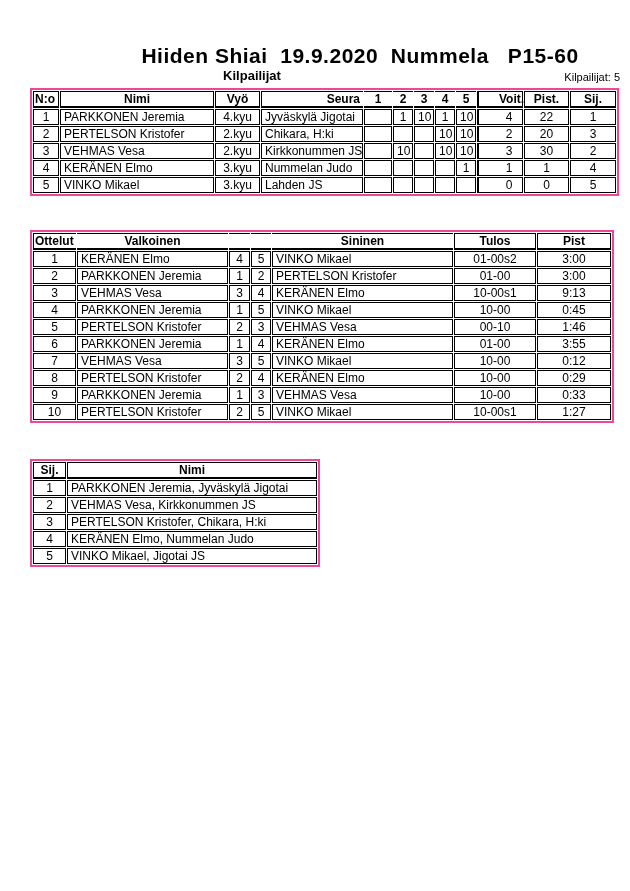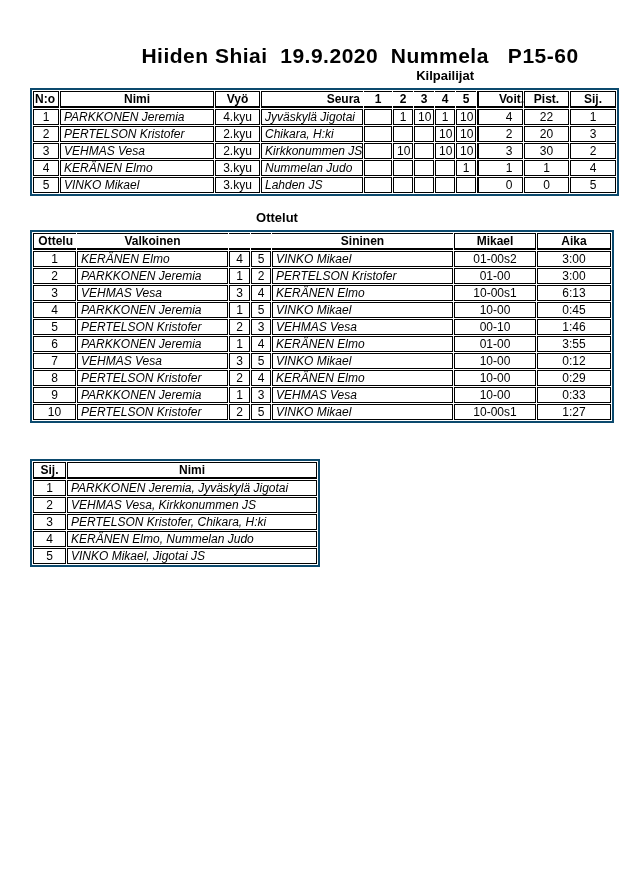--- a/index.html
+++ b/index.html
@@ -1,47 +1,48 @@
 <!DOCTYPE html>
 <html><head>
 <meta charset="utf-8">
 <style>
   html,body{margin:0;padding:0;background:#fff;}
   .page{position:relative;width:630px;height:891px;background:#ffffff;
         font-family:"Liberation Sans",sans-serif;color:#000;overflow:hidden;}
   .title{position:absolute;top:44px;left:0;width:630px;text-align:center;
          font-size:21px;font-weight:bold;white-space:pre;letter-spacing:0.5px;padding-left:45px;}
   .sub{position:absolute;font-size:13px;font-weight:bold;text-align:center;}
-  .sub1{top:68px;left:30px;width:444px;text-align:right;}
+  .sub1{top:68px;left:30px;width:444px;}
   .sub2{top:210px;left:30px;width:494px;}
   .sub3{top:439px;left:30px;width:277px;}
   .count{position:absolute;top:71px;left:388px;width:232px;text-align:right;font-size:11px;}
   table{position:absolute;border-collapse:separate;border-spacing:1px;
-        border:2px solid #0c4a6e;table-layout:fixed;background:#fff;}
+        border:2px solid #ec4899;table-layout:fixed;background:#fff;}
   .t1{top:88px;left:30px;width:572px;}
   .t2{top:230px;left:30px;width:572px;}
   .t3{top:459px;left:30px;width:283px;}
   th,td{border:1px solid #000;font-size:12px;height:14px;line-height:14px;
         padding:0 3px;white-space:nowrap;font-weight:normal;}
   th{font-weight:bold;border-bottom-width:2px;}
   .c{text-align:center;}
-  .l{text-align:left;font-style:italic;}
+  .l{text-align:left;}
   .hl{text-align:left;padding-left:1px;}
   .nos{border-left:none;border-right:none;}
   .nor{border-right:none;text-align:right;}
   .grp{border-left-width:2px;padding-left:20px;}
 </style>
 </head>
 <body>
 
 <div class="page">
 
   <div class="title">Hiiden Shiai  19.9.2020  Nummela   P15-60</div>
 
   <div class="sub sub1">Kilpailijat</div>
+  <div class="count">Kilpailijat: 5</div>
 
   <table class="t1">
     <colgroup>
       <col style="width:26px">
         <col style="width:154px">
         <col style="width:45px">
         <col style="width:102px">
       <col style="width:28px">
         <col style="width:20px">
         <col style="width:20px">
@@ -134,41 +135,40 @@
           <td class="c"></td>
           <td class="c"></td>
           <td class="c"></td>
           <td class="c grp">0</td>
           <td class="c">0</td>
           <td class="c">5</td>
         </tr>
       </tbody>
   </table>
 
-  <div class="sub sub2">Ottelut</div>
 
   <table class="t2">
     <colgroup>
       <col style="width:43px">
         <col style="width:151px">
         <col style="width:21px">
         <col style="width:20px">
       <col style="width:181px">
         <col style="width:82px">
         <col style="width:74px">
     </colgroup>
     <thead>
       <tr>
-        <th class="hl nor">Ottelu</th>
+        <th class="hl nor">Ottelut</th>
         <th class="c nos">Valkoinen</th>
         <th class="c nos"></th>
         <th class="c nos"></th>
         <th class="c nos">Sininen</th>
-        <th class="c">Mikael</th>
-        <th class="c">Aika</th>
+        <th class="c">Tulos</th>
+        <th class="c">Pist</th>
       </tr>
     </thead>
     <tbody id="t2body">
         <tr>
           <td class="c">1</td>
           <td class="l">KERÄNEN Elmo</td>
           <td class="c">4</td>
           <td class="c">5</td>
           <td class="l">VINKO Mikael</td>
           <td class="c">01-00s2</td>
@@ -183,21 +183,21 @@
           <td class="c">01-00</td>
           <td class="c">3:00</td>
         </tr>
         <tr>
           <td class="c">3</td>
           <td class="l">VEHMAS Vesa</td>
           <td class="c">3</td>
           <td class="c">4</td>
           <td class="l">KERÄNEN Elmo</td>
           <td class="c">10-00s1</td>
-          <td class="c">6:13</td>
+          <td class="c">9:13</td>
         </tr>
         <tr>
           <td class="c">4</td>
           <td class="l">PARKKONEN Jeremia</td>
           <td class="c">1</td>
           <td class="c">5</td>
           <td class="l">VINKO Mikael</td>
           <td class="c">10-00</td>
           <td class="c">0:45</td>
         </tr>

